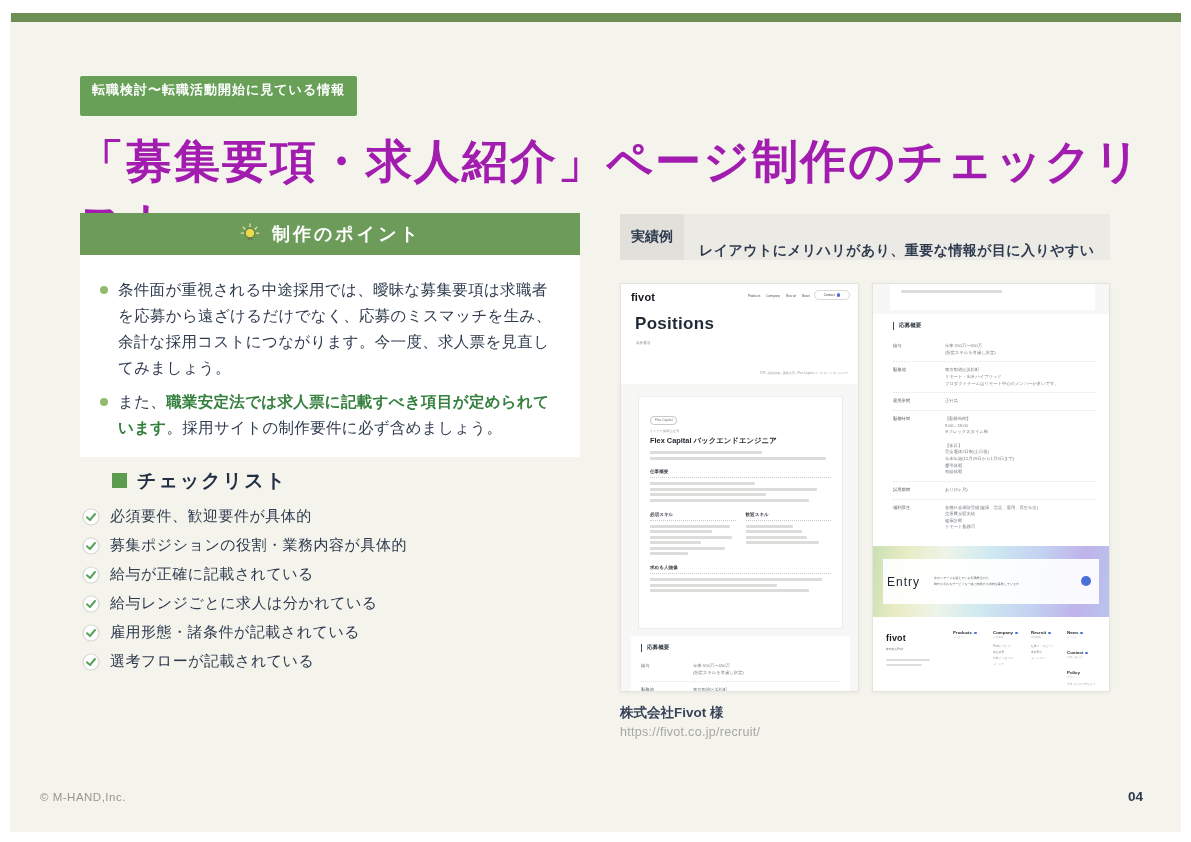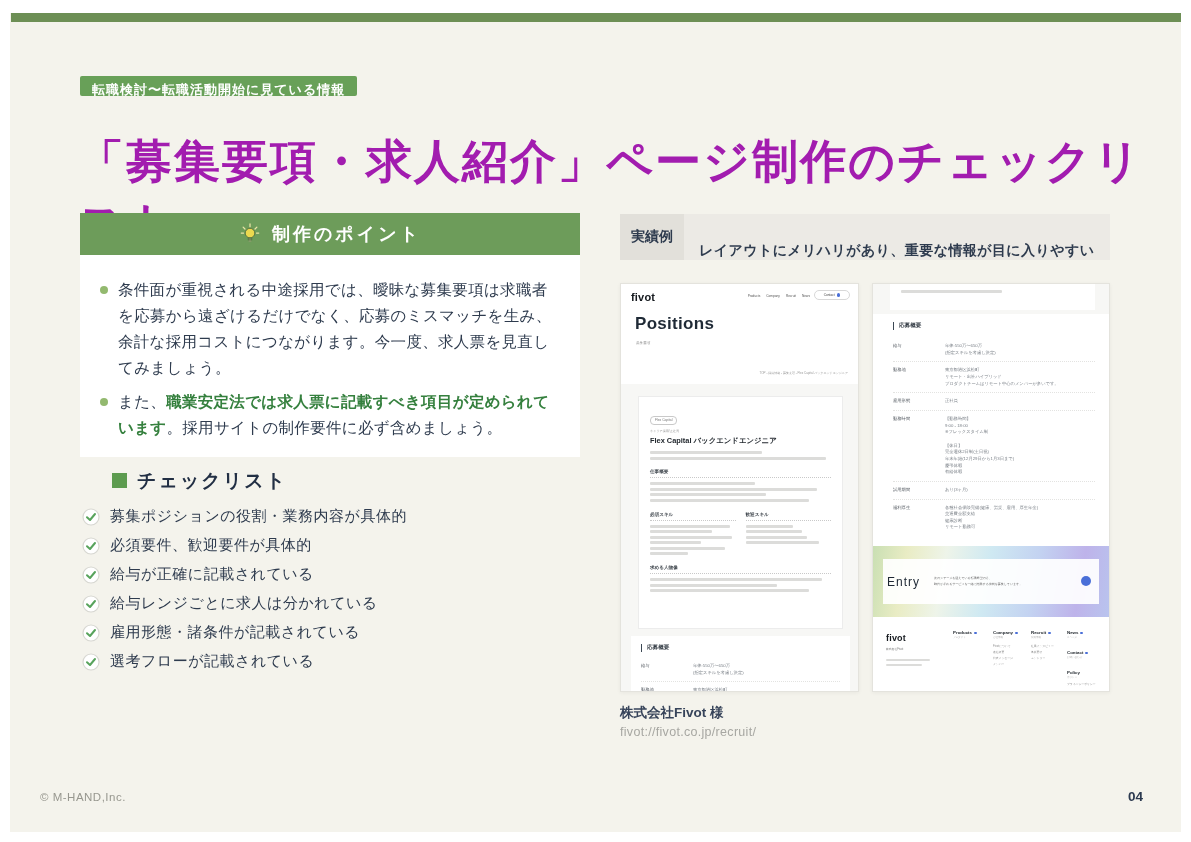--- a/index.html
+++ b/index.html
@@ -2,21 +2,21 @@
 <html><head>
 <meta charset="utf-8">
 <style>
   * { margin:0; padding:0; box-sizing:border-box; }
   html,body { background:#ffffff; }
   body { font-family:"Liberation Sans","DejaVu Sans",sans-serif; }
   .slide { position:relative; width:1191px; height:842px; background:#ffffff; overflow:hidden; }
   .canvas { position:absolute; left:10px; top:13px; width:1171px; height:819px; background:#f4f3ec; }
   .topbar { position:absolute; left:11px; top:13px; width:1170px; height:9px; background:#6d8f55; }
 
-  .badge { position:absolute; left:80px; top:76px; height:20px; line-height:28px; padding:0 12px;
+  .badge { position:absolute; left:80px; top:76px; height:40px; line-height:28px; padding:0 12px;
            background:#68a058; color:#fff; font-size:13px; font-weight:bold; letter-spacing:1px; border-radius:2px; }
   .title { position:absolute; left:78px; top:118px; font-size:46px; font-weight:bold; color:#a21caf; letter-spacing:2px;margin-top:13px; }
 
   
   .points { position:absolute; left:80px; top:213px; width:500px; }
   .points-header { height:42px; background:#6d9c5a; color:#fff; font-size:18px; font-weight:bold; letter-spacing:3px;
                    display:flex; align-items:center; justify-content:center; gap:11px; }
   .points-body { background:#ffffff; padding:14px 20px 16px 20px; }
   .pbullet { display:flex; gap:10px; margin-top:8px; }
   .pdot { flex:none; width:8px; height:8px; border-radius:50%; background:#93b96f; margin-top:9px; }
@@ -98,28 +98,28 @@
 
   <div class="cl-heading">
     <span class="cl-square"></span><span>チェックリスト</span>
   </div>
   <div class="cl-items">
     <div class="cl-item">
       <svg width="18" height="18" viewBox="0 0 18 18">
           <circle cx="9" cy="9" r="8" fill="#fff" stroke="#d7d7d1" stroke-width="1.2"></circle>
           <polyline points="5,9.2 8,12 13,6" fill="none" stroke="#58a35c" stroke-width="2" stroke-linecap="round" stroke-linejoin="round"></polyline>
         </svg>
+      <span>必須要件、歓迎要件が具体的</span>
+    </div>
+    <div class="cl-item">
+      <svg width="18" height="18" viewBox="0 0 18 18">
+          <circle cx="9" cy="9" r="8" fill="#fff" stroke="#d7d7d1" stroke-width="1.2"></circle>
+          <polyline points="5,9.2 8,12 13,6" fill="none" stroke="#58a35c" stroke-width="2" stroke-linecap="round" stroke-linejoin="round"></polyline>
+        </svg>
       <span>募集ポジションの役割・業務内容が具体的</span>
-    </div>
-    <div class="cl-item">
-      <svg width="18" height="18" viewBox="0 0 18 18">
-          <circle cx="9" cy="9" r="8" fill="#fff" stroke="#d7d7d1" stroke-width="1.2"></circle>
-          <polyline points="5,9.2 8,12 13,6" fill="none" stroke="#58a35c" stroke-width="2" stroke-linecap="round" stroke-linejoin="round"></polyline>
-        </svg>
-      <span>必須要件、歓迎要件が具体的</span>
     </div>
     <div class="cl-item">
       <svg width="18" height="18" viewBox="0 0 18 18">
           <circle cx="9" cy="9" r="8" fill="#fff" stroke="#d7d7d1" stroke-width="1.2"></circle>
           <polyline points="5,9.2 8,12 13,6" fill="none" stroke="#58a35c" stroke-width="2" stroke-linecap="round" stroke-linejoin="round"></polyline>
         </svg>
       <span>給与が正確に記載されている</span>
     </div>
     <div class="cl-item">
       <svg width="18" height="18" viewBox="0 0 18 18">
@@ -321,17 +321,17 @@
       </div>
       <div style="position:absolute;left:194px;top:53px;">
         <div style="font-size:4.4px;font-weight:600;color:#23292f;"><span>Policy</span></div>
         <div style="font-size:2.5px;color:#b3b3b3;margin-top:1px;">ポリシー</div>
         <div style="font-size:2.8px;color:#8e8e8e;margin-top:3px;">プライバシーポリシー</div>
       </div>
     </div>
   </div>
 
   <div class="caption-name">株式会社Fivot 様</div>
-  <div class="caption-url">fivot://fivot.co.jp/recruit/</div>
+  <div class="caption-url">https://fivot.co.jp/recruit/</div>
 
   <div class="copyright">© M-HAND,Inc.</div>
   <div class="pagenum">04</div>
 </div>
 
 </body></html>

